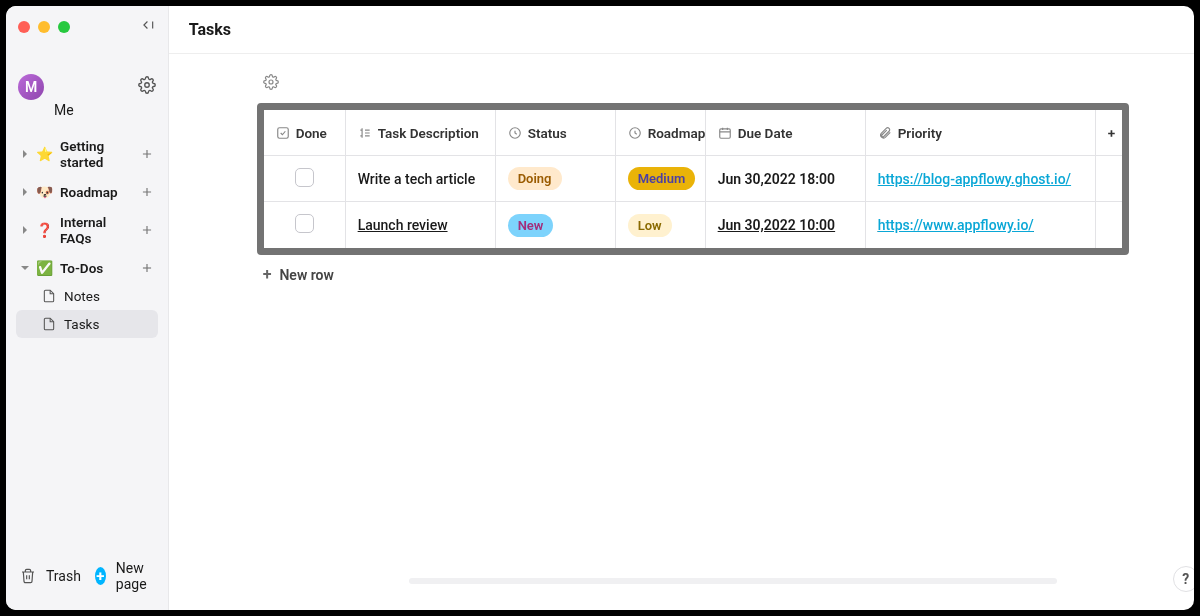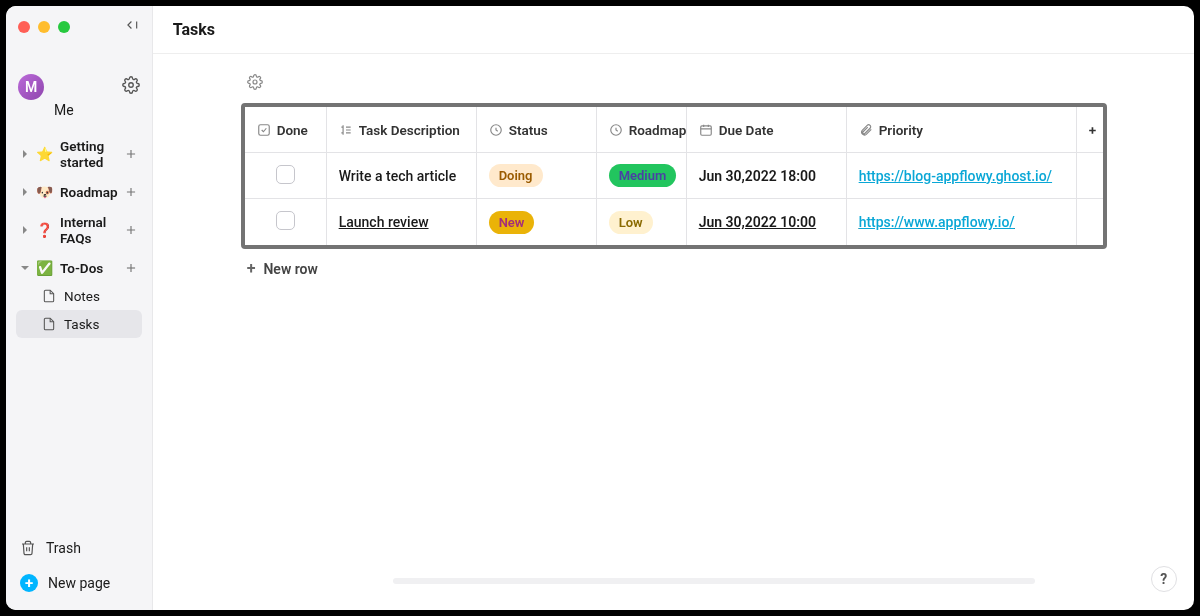--- a/index.html
+++ b/index.html
@@ -69,21 +69,21 @@
   .nav-child {
     display:flex; align-items:center; gap:8px;
     padding:6px 6px 6px 26px;
     border-radius:6px;
     cursor:pointer;
     font-size:13.5px;
     font-weight:400;
   }
   .nav-child.active { background:#e6e6ea; }
   .doc-icon { width:14px; height:14px; color:#555; }
-  .sidebar-bottom { display:flex; flex-direction:column; gap:6px; padding-top:8px; }
+  .sidebar-bottom { display:flex; gap:6px; padding-top:8px; }
   .trash-row, .newpage-row {
     display:flex; align-items:center; gap:10px;
     padding:6px 4px; cursor:pointer; font-size:14px;
     border-radius:6px;
   }
   .trash-icon { width:16px; height:16px; color:#555; }
   .newpage-plus {
     width:18px; height:18px; border-radius:50%;
     background:#00b5ff; color:#fff;
     display:flex; align-items:center; justify-content:center;
@@ -91,21 +91,21 @@
   }
   
   .main { flex:1; display:flex; flex-direction:column; position:relative; }
   .main-header {
     padding: 14px 20px; border-bottom:1px solid #eee;
     font-weight:700; font-size:16px;
   }
   .content { flex:1; padding: 20px 88px 0 88px; overflow:auto; }
   .table-settings { margin-bottom:10px; margin-left:6px; color:#888; }
   .table {
-    border:4px solid #737373; border-radius:4px; width:100%;
+    border:7px solid #737373; border-radius:4px; width:100%;
     border-collapse:separate; border-spacing:0;
     table-layout:fixed;
   }
   .table th, .table td {
     border-right:1px solid #e3e3e6;
     border-bottom:1px solid #e3e3e6;
     text-align:left;
     vertical-align:middle;
     height:46px;
   }
@@ -128,23 +128,23 @@
     align-items:center; justify-content:center; background:#fff;
   }
   .checkbox.checked { background:#00bcf2; border-color:#00bcf2; }
   .checkbox.checked svg { color:#fff; }
   .badge {
     display:inline-block; padding:4px 10px; border-radius:12px;
     font-size:13px; font-weight:600;
   }
   .badge-completed { background:#dcf3db; color:#2a6b2a; }
   .badge-doing { background:#ffe9cc; color:#9a5b00; }
-  .badge-new { background:#eab308; color:#a32d7a; }
+  .badge-new { background:#7dd3fc; color:#a32d7a; }
   .badge-high { background:#fde4e9; color:#b03030; }
-  .badge-medium { background:#22c55e; color:#4b3fa4; }
+  .badge-medium { background:#eab308; color:#4b3fa4; }
   .badge-low { background:#fff1cf; color:#8a6a00; }
   .date-cell { text-align:center; font-weight:600; font-size:13.5px; white-space:nowrap; }
   .link-cell a { color:#0aa7d6; text-decoration:underline; font-weight:500; }
   .add-col-cell { color:#999; font-size:18px; text-align:center; cursor:pointer; }
   .new-row {
     display:flex; align-items:center; gap:8px;
     padding:10px 6px 0 6px; color:#444; cursor:pointer;
     font-weight:600; font-size:14px;
   }
   .new-row .plus { font-size:16px; color:#666; }

